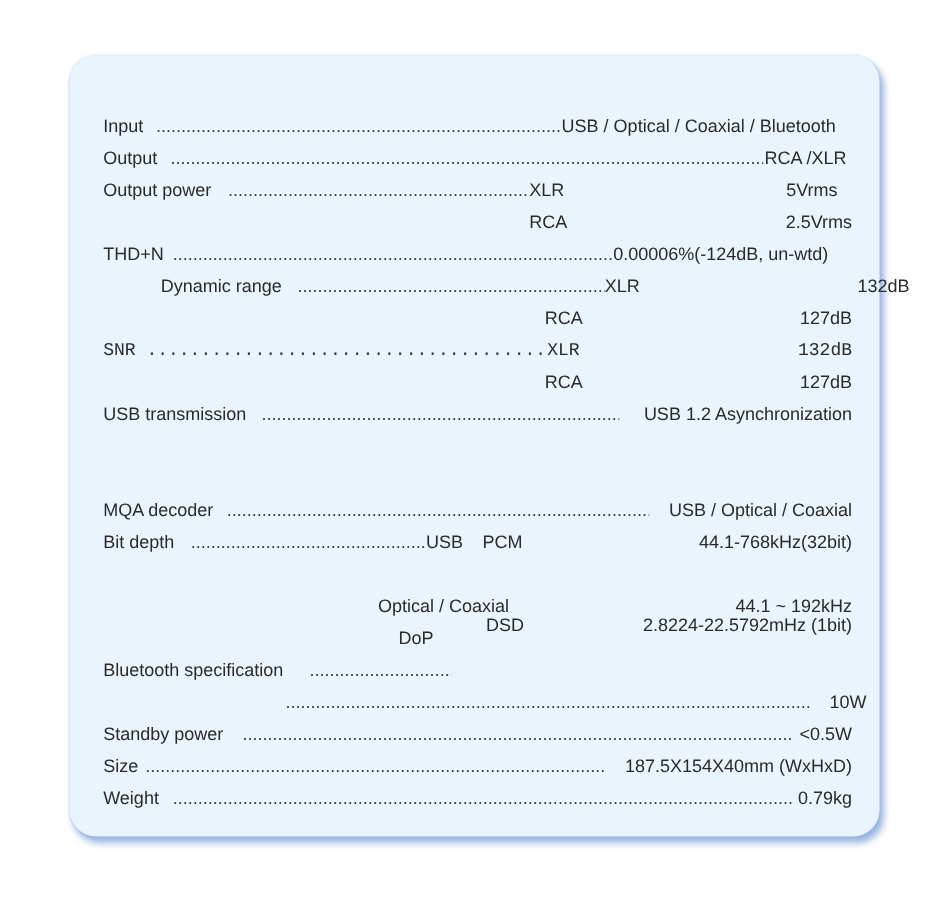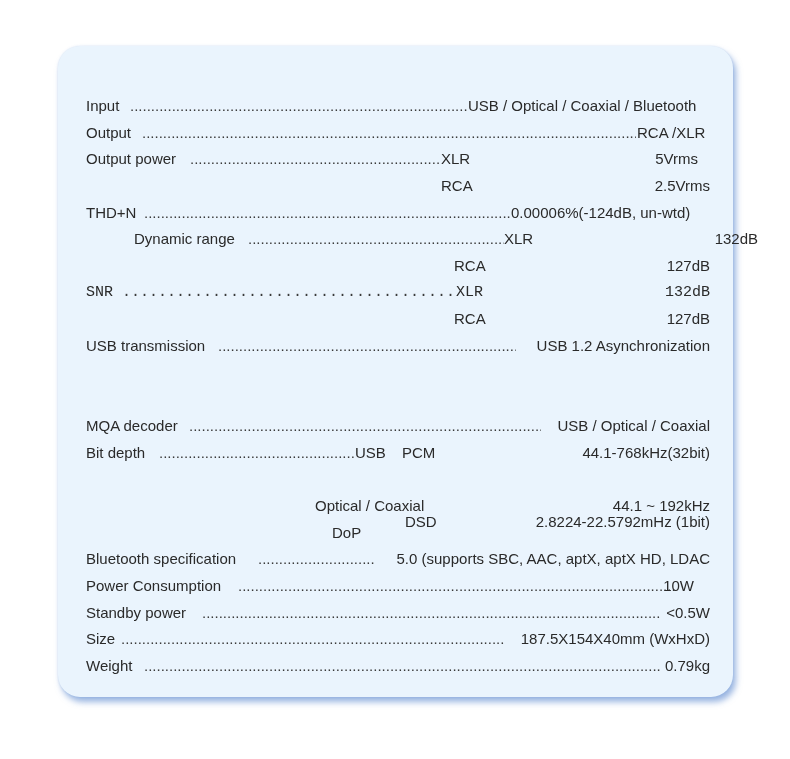--- a/index.html
+++ b/index.html
@@ -140,27 +140,25 @@
     <span class="abs" style="left:229px;">Optical / Coaxial</span>
     <span class="right" style="right:16px;">44.1 ~ 192kHz</span>
   </div>
   <div class="row" style="top:476px;width:640px;">
     <span class="abs" style="left:246px;">DoP</span>
   </div>
 
   <div class="row" style="top:502px;width:640px;">
     <span class="abs" style="left:0;">Bluetooth specification</span>
     <span class="dots" style="left:172px;width:118px;"></span>
-    <span class="right" style="right:16px;">5.0 (supports SBC, AAC, aptX, aptX HD, LDAC</span>
   </div>
 
   <div class="row" style="top:529px;width:640px;">
-    <span class="abs" style="left:0;">Power Consumption</span>
     <span class="dots" style="left:152px;width:437px;"></span>
-    <span class="right" style="right:32px;">10W</span>
+    <span class="right" style="right:4px;">10W</span>
   </div>
 
   <div class="row" style="top:556px;width:640px;">
     <span class="abs" style="left:0;">Standby power</span>
     <span class="dots" style="left:116px;width:458px;"></span>
     <span class="right" style="right:16px;">&lt;0.5W</span>
   </div>
 
   <div class="row" style="top:582px;width:640px;">
     <span class="abs" style="left:0;">Size</span>

